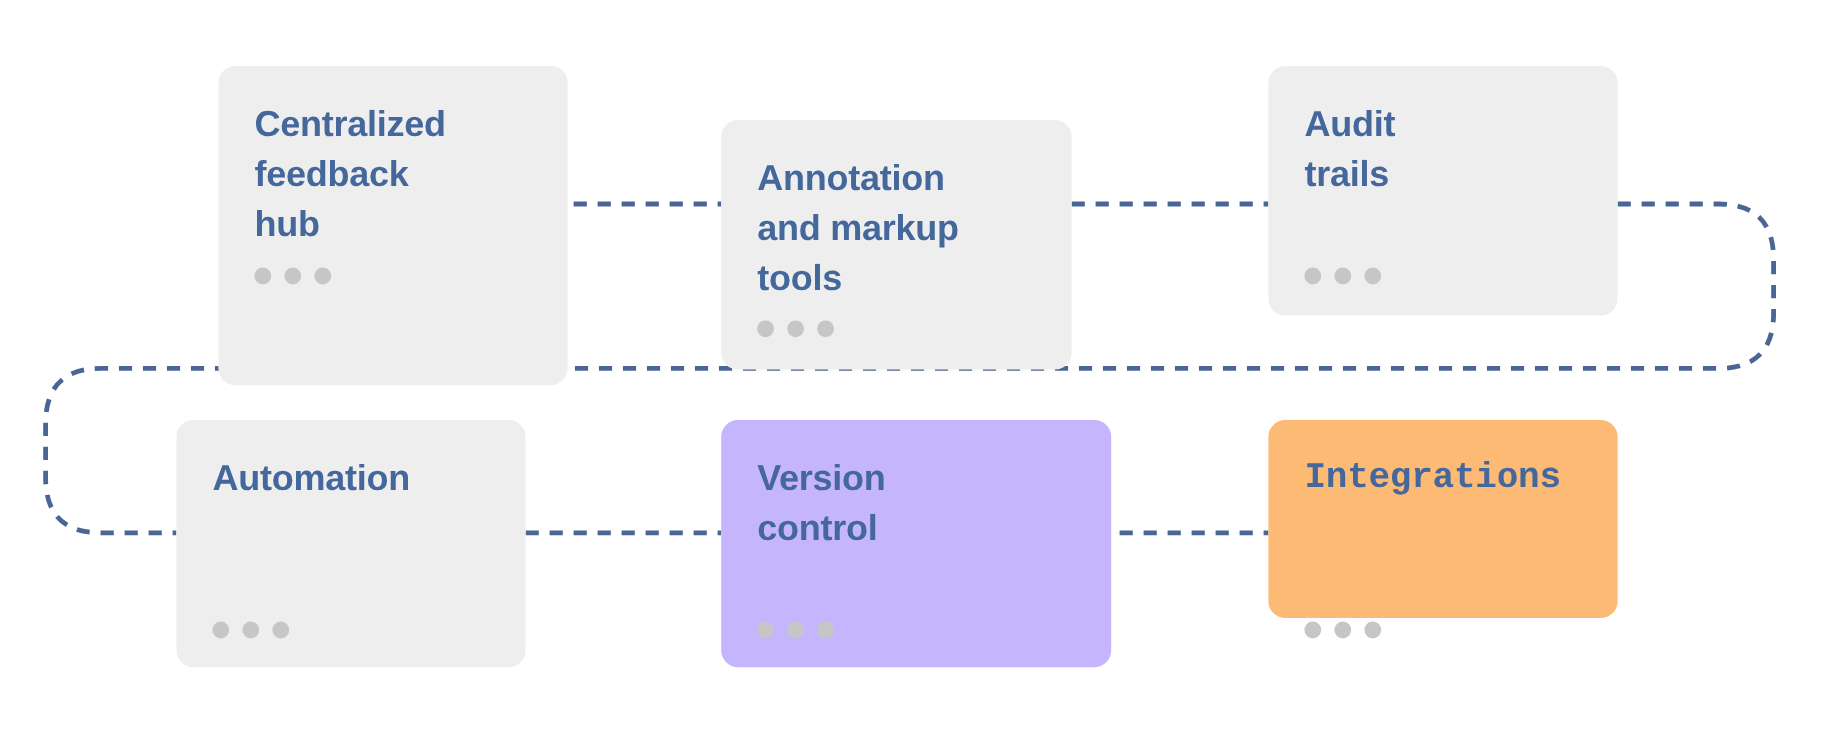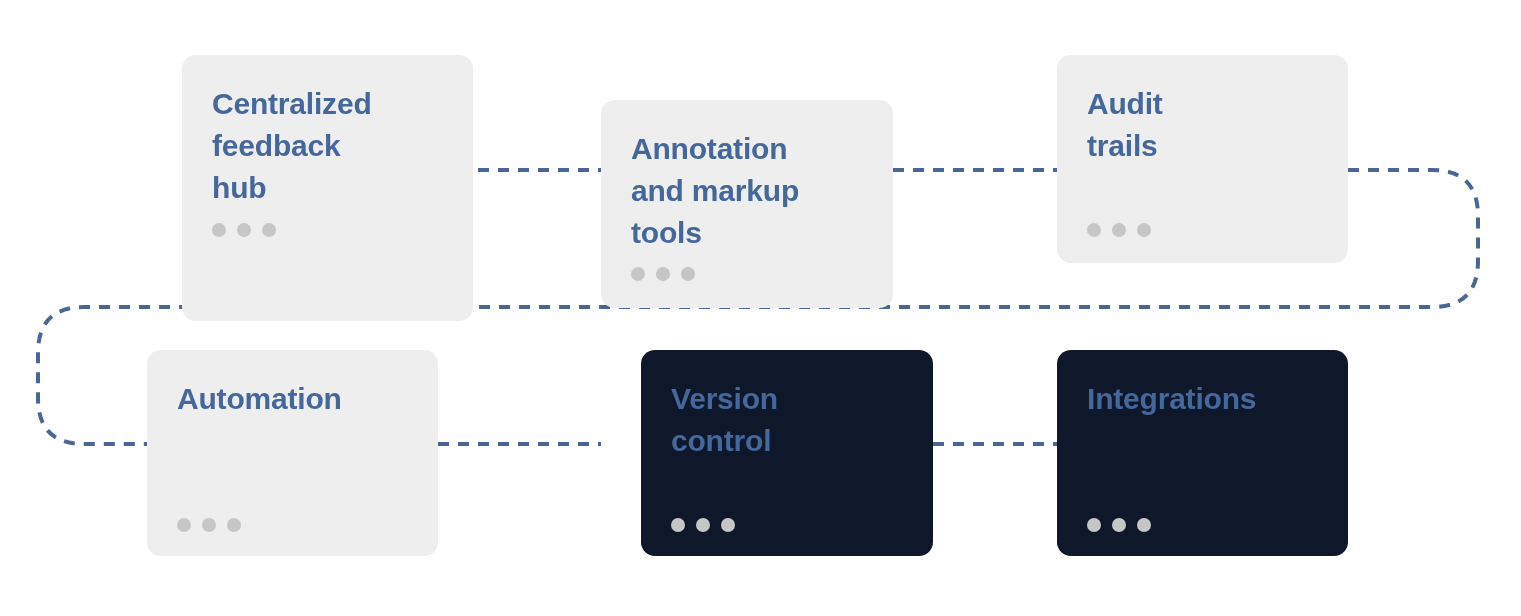--- a/index.html
+++ b/index.html
@@ -105,31 +105,31 @@
   <div class="card" style="left: 1057px; top: 55px; width: 291px; height: 208px; background: rgb(238, 238, 238);">
     <p class="card-title" style="color: rgb(68, 103, 156);">Audit
 trails</p>
     <div class="dots" style="top: 168px;">
       <span class="dot" style="background: rgb(198, 198, 198);"></span>
       <span class="dot" style="background: rgb(198, 198, 198);"></span>
       <span class="dot" style="background: rgb(198, 198, 198);"></span>
     </div>
   </div>
 
-  <div class="card" style="left: 601px; top: 350px; width: 292px; height: 206px; background: #0f172a; margin-left: 40px;">
+  <div class="card" style="left: 601px; top: 350px; width: 325px; height: 206px; background: #c4b5fd;">
     <p class="card-title" style="color: rgb(68, 103, 156);">Version
 control</p>
     <div class="dots" style="top: 168px;">
       <span class="dot" style="background: rgb(198, 198, 198);"></span>
       <span class="dot" style="background: rgb(198, 198, 198);"></span>
       <span class="dot" style="background: rgb(198, 198, 198);"></span>
     </div>
   </div>
 
-  <div class="card" style="left: 1057px; top: 350px; width: 291px; height: 206px; background: #0f172a;">
+  <div class="card" style="left: 1057px; top: 350px; width: 291px; height: 165px; background: #fdba74; font-family: Liberation Mono, monospace;">
     <p class="card-title" style="color: rgb(68, 103, 156);">Integrations</p>
     <div class="dots" style="top: 168px;">
       <span class="dot" style="background: rgb(198, 198, 198);"></span>
       <span class="dot" style="background: rgb(198, 198, 198);"></span>
       <span class="dot" style="background: rgb(198, 198, 198);"></span>
     </div>
   </div>
 
 </div>
 

